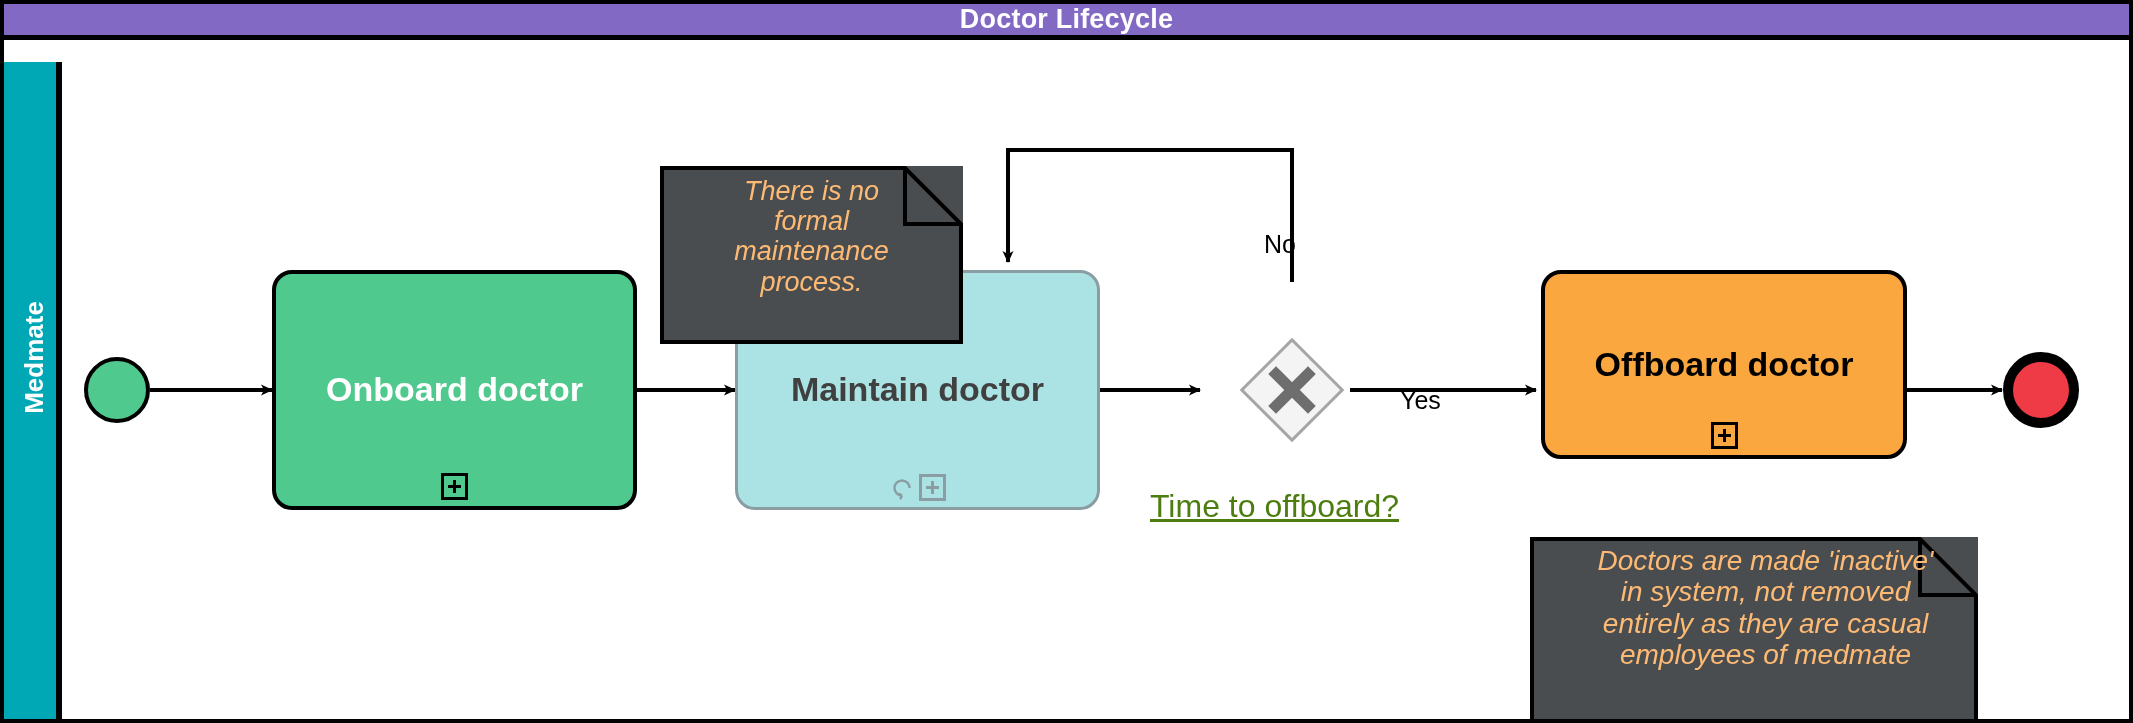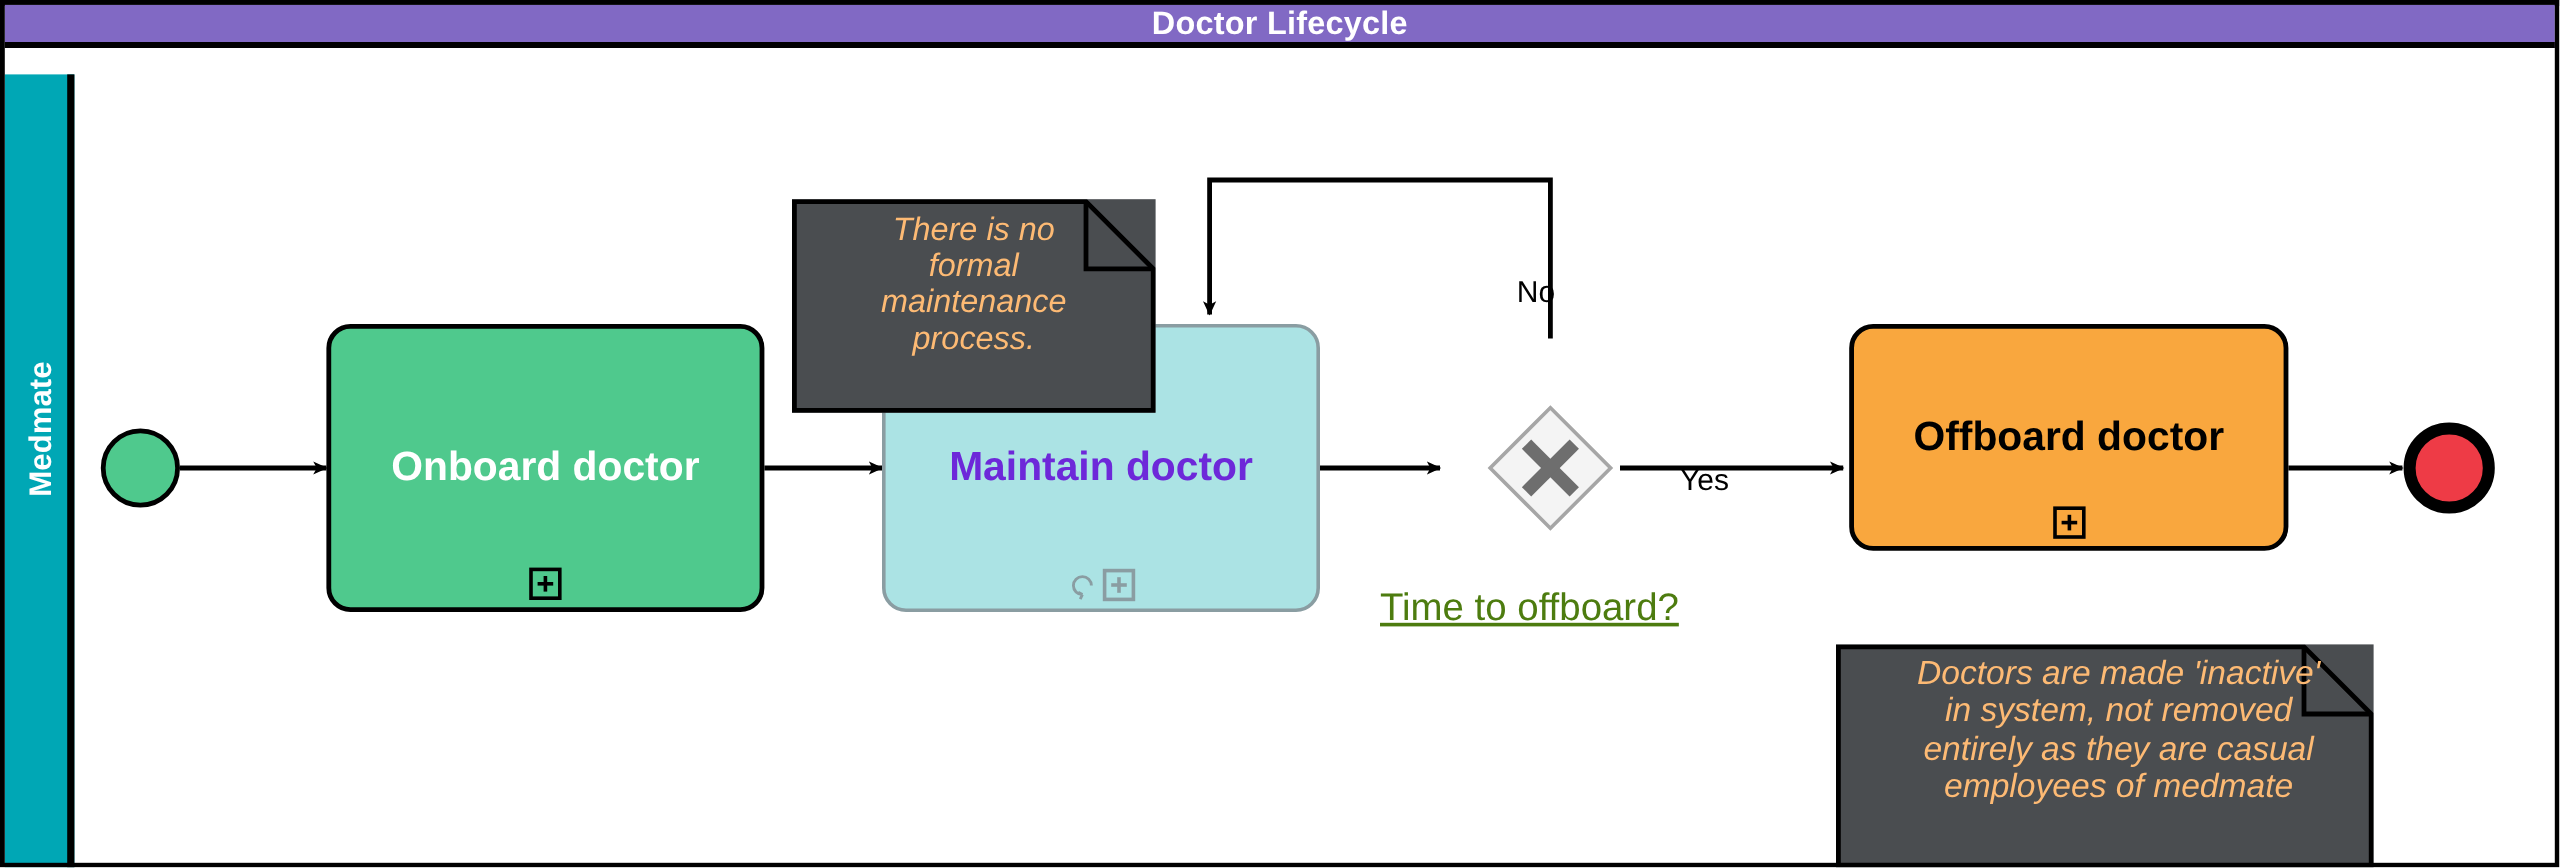--- a/index.html
+++ b/index.html
@@ -108,21 +108,21 @@
   }
   .task-onboard {
     background: #4FC98D;
     border: 4px solid #000000;
   }
   .task-onboard .task-label { color: #ffffff; }
   .task-maintain {
     background: #ABE3E4;
     border: 3px solid #8A9DA2;
   }
-  .task-maintain .task-label { color: #6d28d9; }
+  .task-maintain .task-label { color: #404040; }
   .task-offboard {
     background: #F9A73E;
     border: 4px solid #000000;
   }
   .task-offboard .task-label { color: #000000; }
 
   
   .marker-row {
     position: absolute;
     bottom: 6px;

